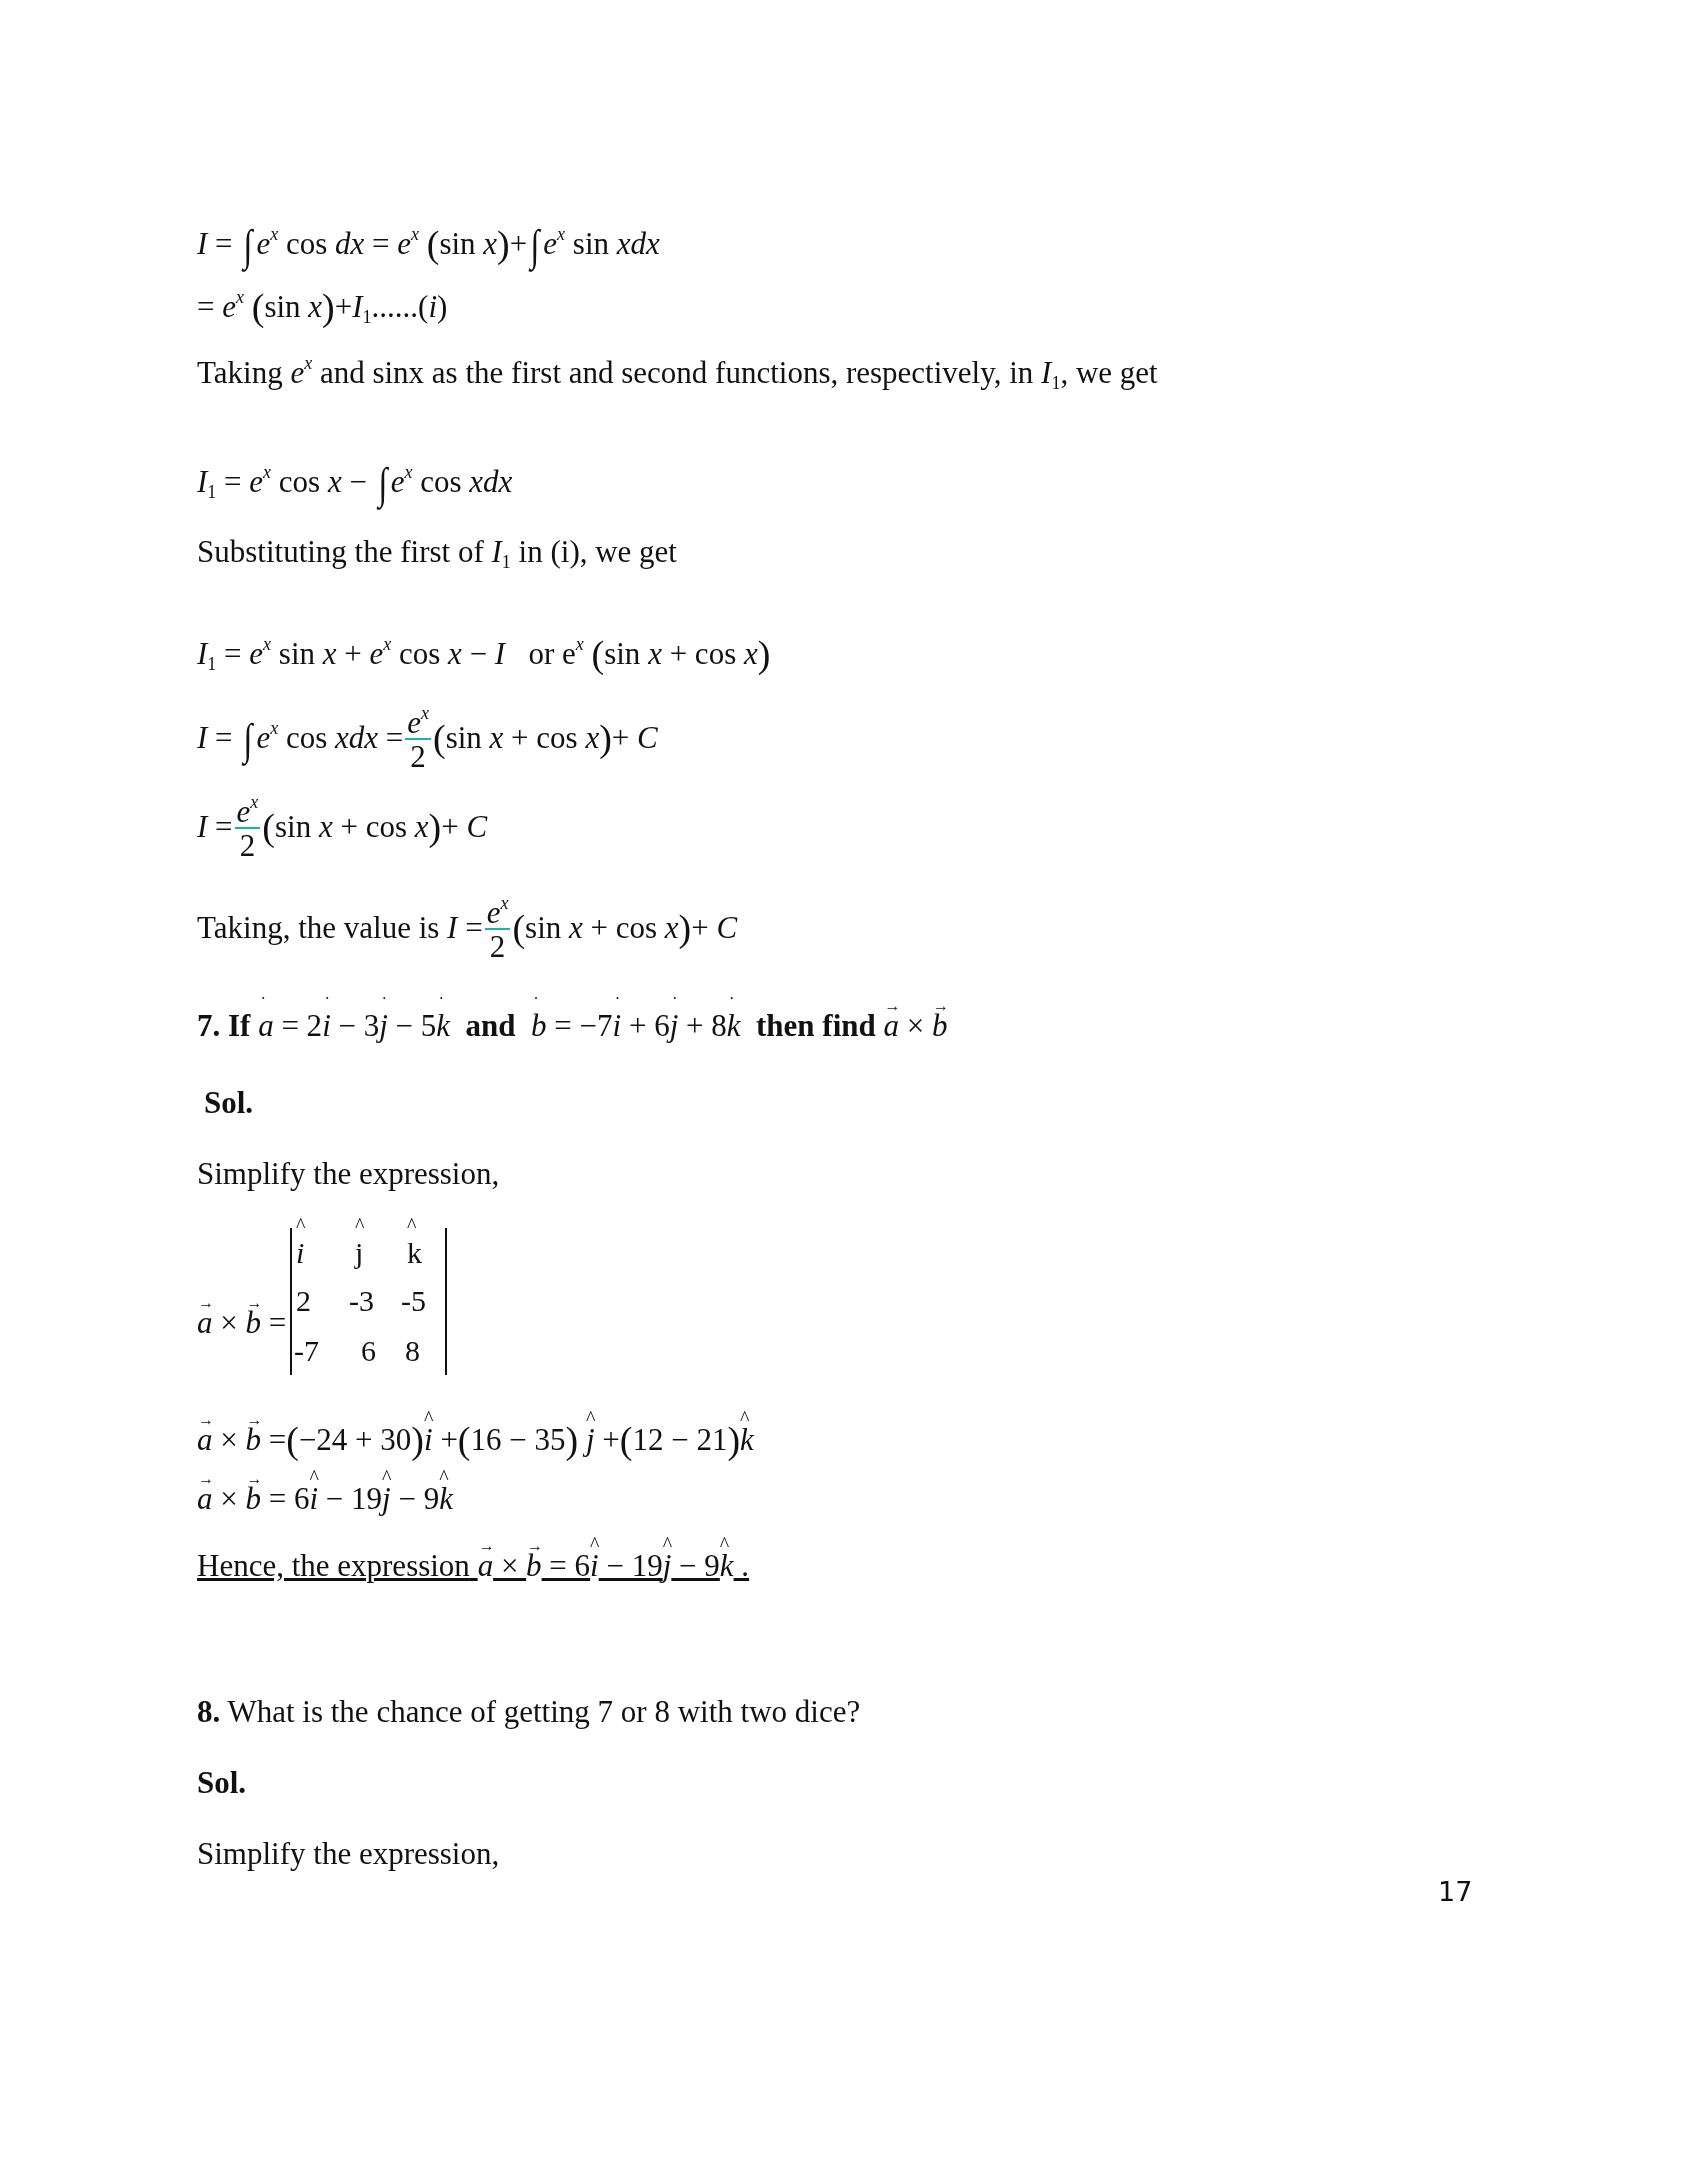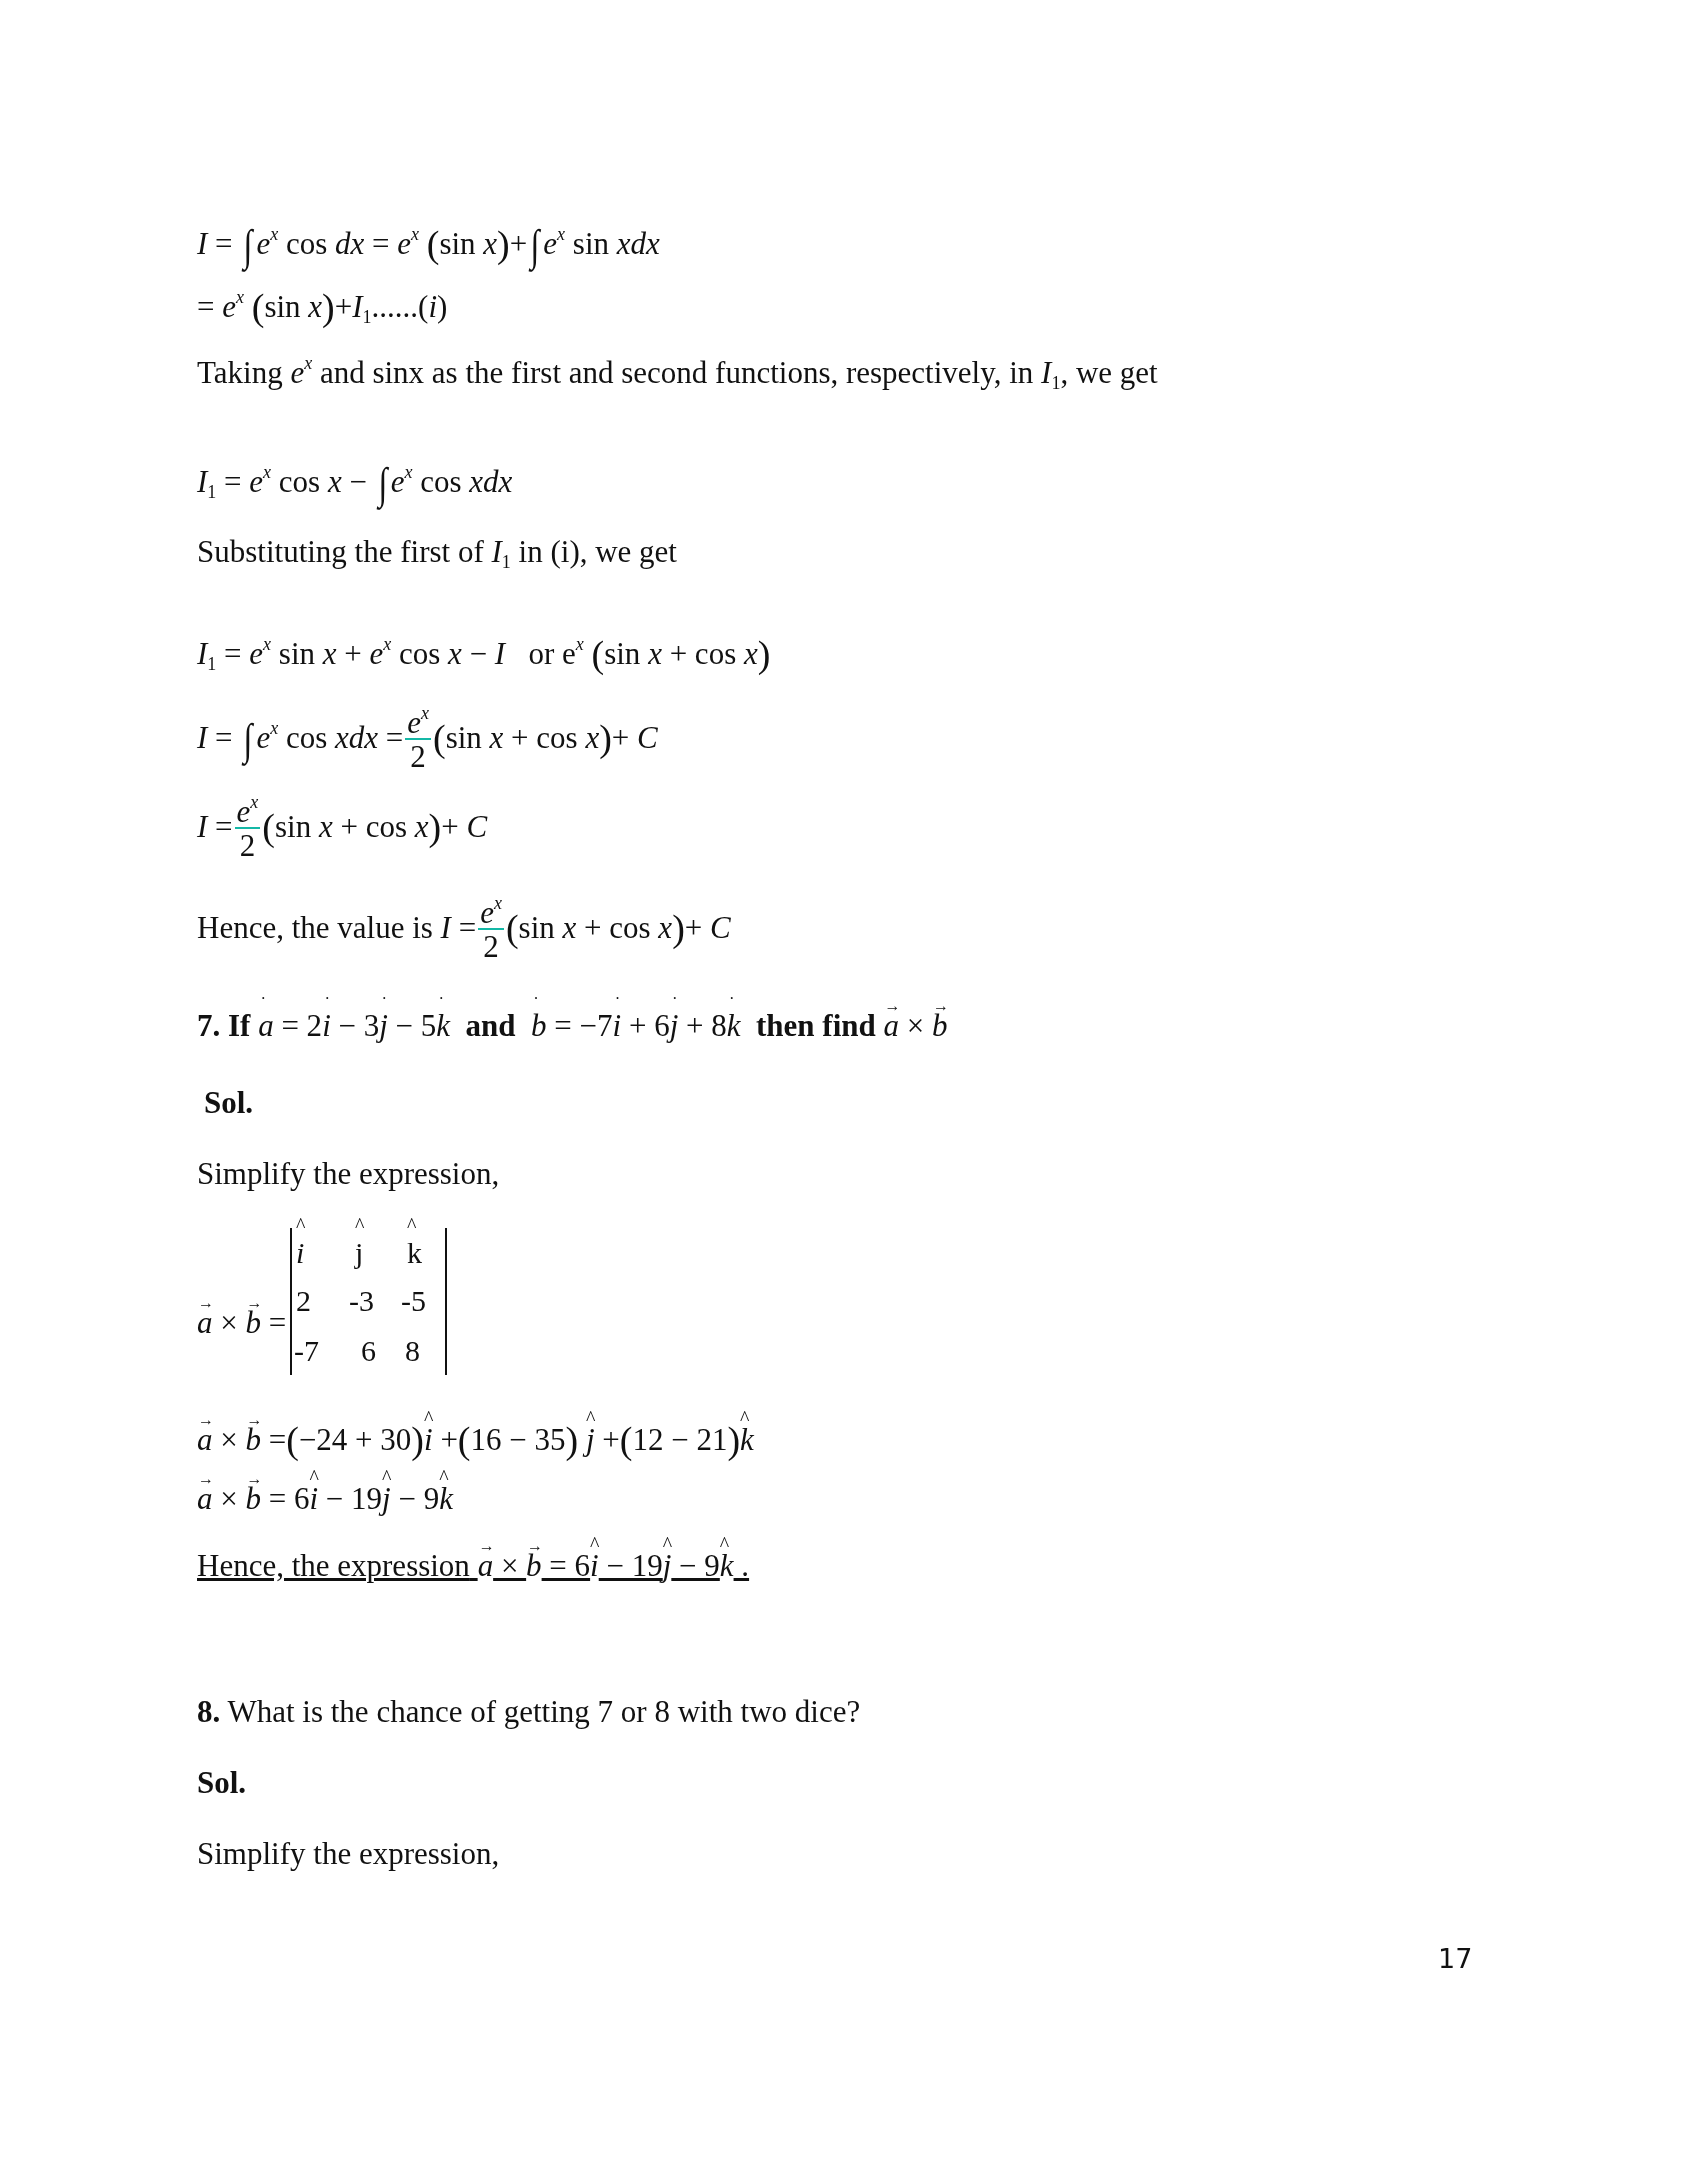--- a/index.html
+++ b/index.html
@@ -20,21 +20,21 @@
   .vec::before { content: "\2192"; position: absolute; top: -20px; left: 1px; font-size: 16px; font-style: normal; }
   .dot { position: relative; display: inline-block; font-style: italic; }
   .dot::before { content: "\02D9"; position: absolute; top: -22px; left: 2px; font-size: 18px; font-style: normal; }
   .hat { position: relative; display: inline-block; font-style: italic; }
   .hat::before { content: "^"; position: absolute; top: -22px; left: 0px; font-size: 20px; font-style: normal; }
   .hatu { position: relative; display: inline-block; }
   .hatu::before { content: "^"; position: absolute; top: -22px; left: 0px; font-size: 20px; }
   .matrix { position: absolute; left: 290px; top: 1228px; width: 153px; height: 147px;
             border-left: 2px solid #111; border-right: 2px solid #111; }
   .cell { position: absolute; font-size: 30px; }
-  .pgnum { position: absolute; left: 1438px; top: 1943px; font-family: "DejaVu Sans", sans-serif; font-size: 27px; }
+  .pgnum { position: absolute; left: 1438px; top: 1876px; font-family: "DejaVu Sans", sans-serif; font-size: 27px; }
 </style>
 </head>
 <body>
 
 <div class="ln m" style="top:204px;">
   <span class="i">I</span> = <span class="int">∫</span><span class="i">e</span><sup>x</sup> cos <span class="i">dx</span> = <span class="i">e</span><sup>x</sup> <span class="paren">(</span>sin <span class="i">x</span><span class="paren">)</span>+<span class="int">∫</span><span class="i">e</span><sup>x</sup> sin <span class="i">xdx</span>
 </div>
 
 <div class="ln m" style="top:267px;">
   = <span class="i">e</span><sup>x</sup> <span class="paren">(</span>sin <span class="i">x</span><span class="paren">)</span>+<span class="i">I</span><sub>1</sub>......(<span class="i">i</span>)
@@ -63,21 +63,21 @@
 
 <div class="ln m" style="top:688px;">
   <span class="i">I</span> = <span class="int">∫</span><span class="i">e</span><sup>x</sup> cos <span class="i">xdx</span> =<span class="frac"><span class="num">e<sup>x</sup></span><span class="den">2</span></span><span class="paren">(</span>sin <span class="i">x</span> + cos <span class="i">x</span><span class="paren">)</span>+ <span class="i">C</span>
 </div>
 
 <div class="ln m" style="top:777px;">
   <span class="i">I</span> =<span class="frac"><span class="num">e<sup>x</sup></span><span class="den">2</span></span><span class="paren">(</span>sin <span class="i">x</span> + cos <span class="i">x</span><span class="paren">)</span>+ <span class="i">C</span>
 </div>
 
 <div class="ln" style="top:898px;">
-  <span>Hence, the value is</span>
+  <span>Taking, the value is</span>
   <span class="i">I</span> =<span class="frac"><span class="num">e<sup>x</sup></span><span class="den">2</span></span><span class="paren">(</span>sin <span class="i">x</span> + cos <span class="i">x</span><span class="paren">)</span>+ <span class="i">C</span>
 </div>
 
 <div class="ln" style="top:1006px;">
   <span class="b">7.</span>
   <span class="b">If</span>
   <span class="dot">a</span> = 2<span class="dot">i</span> − 3<span class="dot">j</span> − 5<span class="dot">k</span>&nbsp;
   <span class="b">and</span>&nbsp;
   <span class="dot">b</span> = −7<span class="dot">i</span> + 6<span class="dot">j</span> + 8<span class="dot">k</span>&nbsp;
   <span class="b">then find</span>

